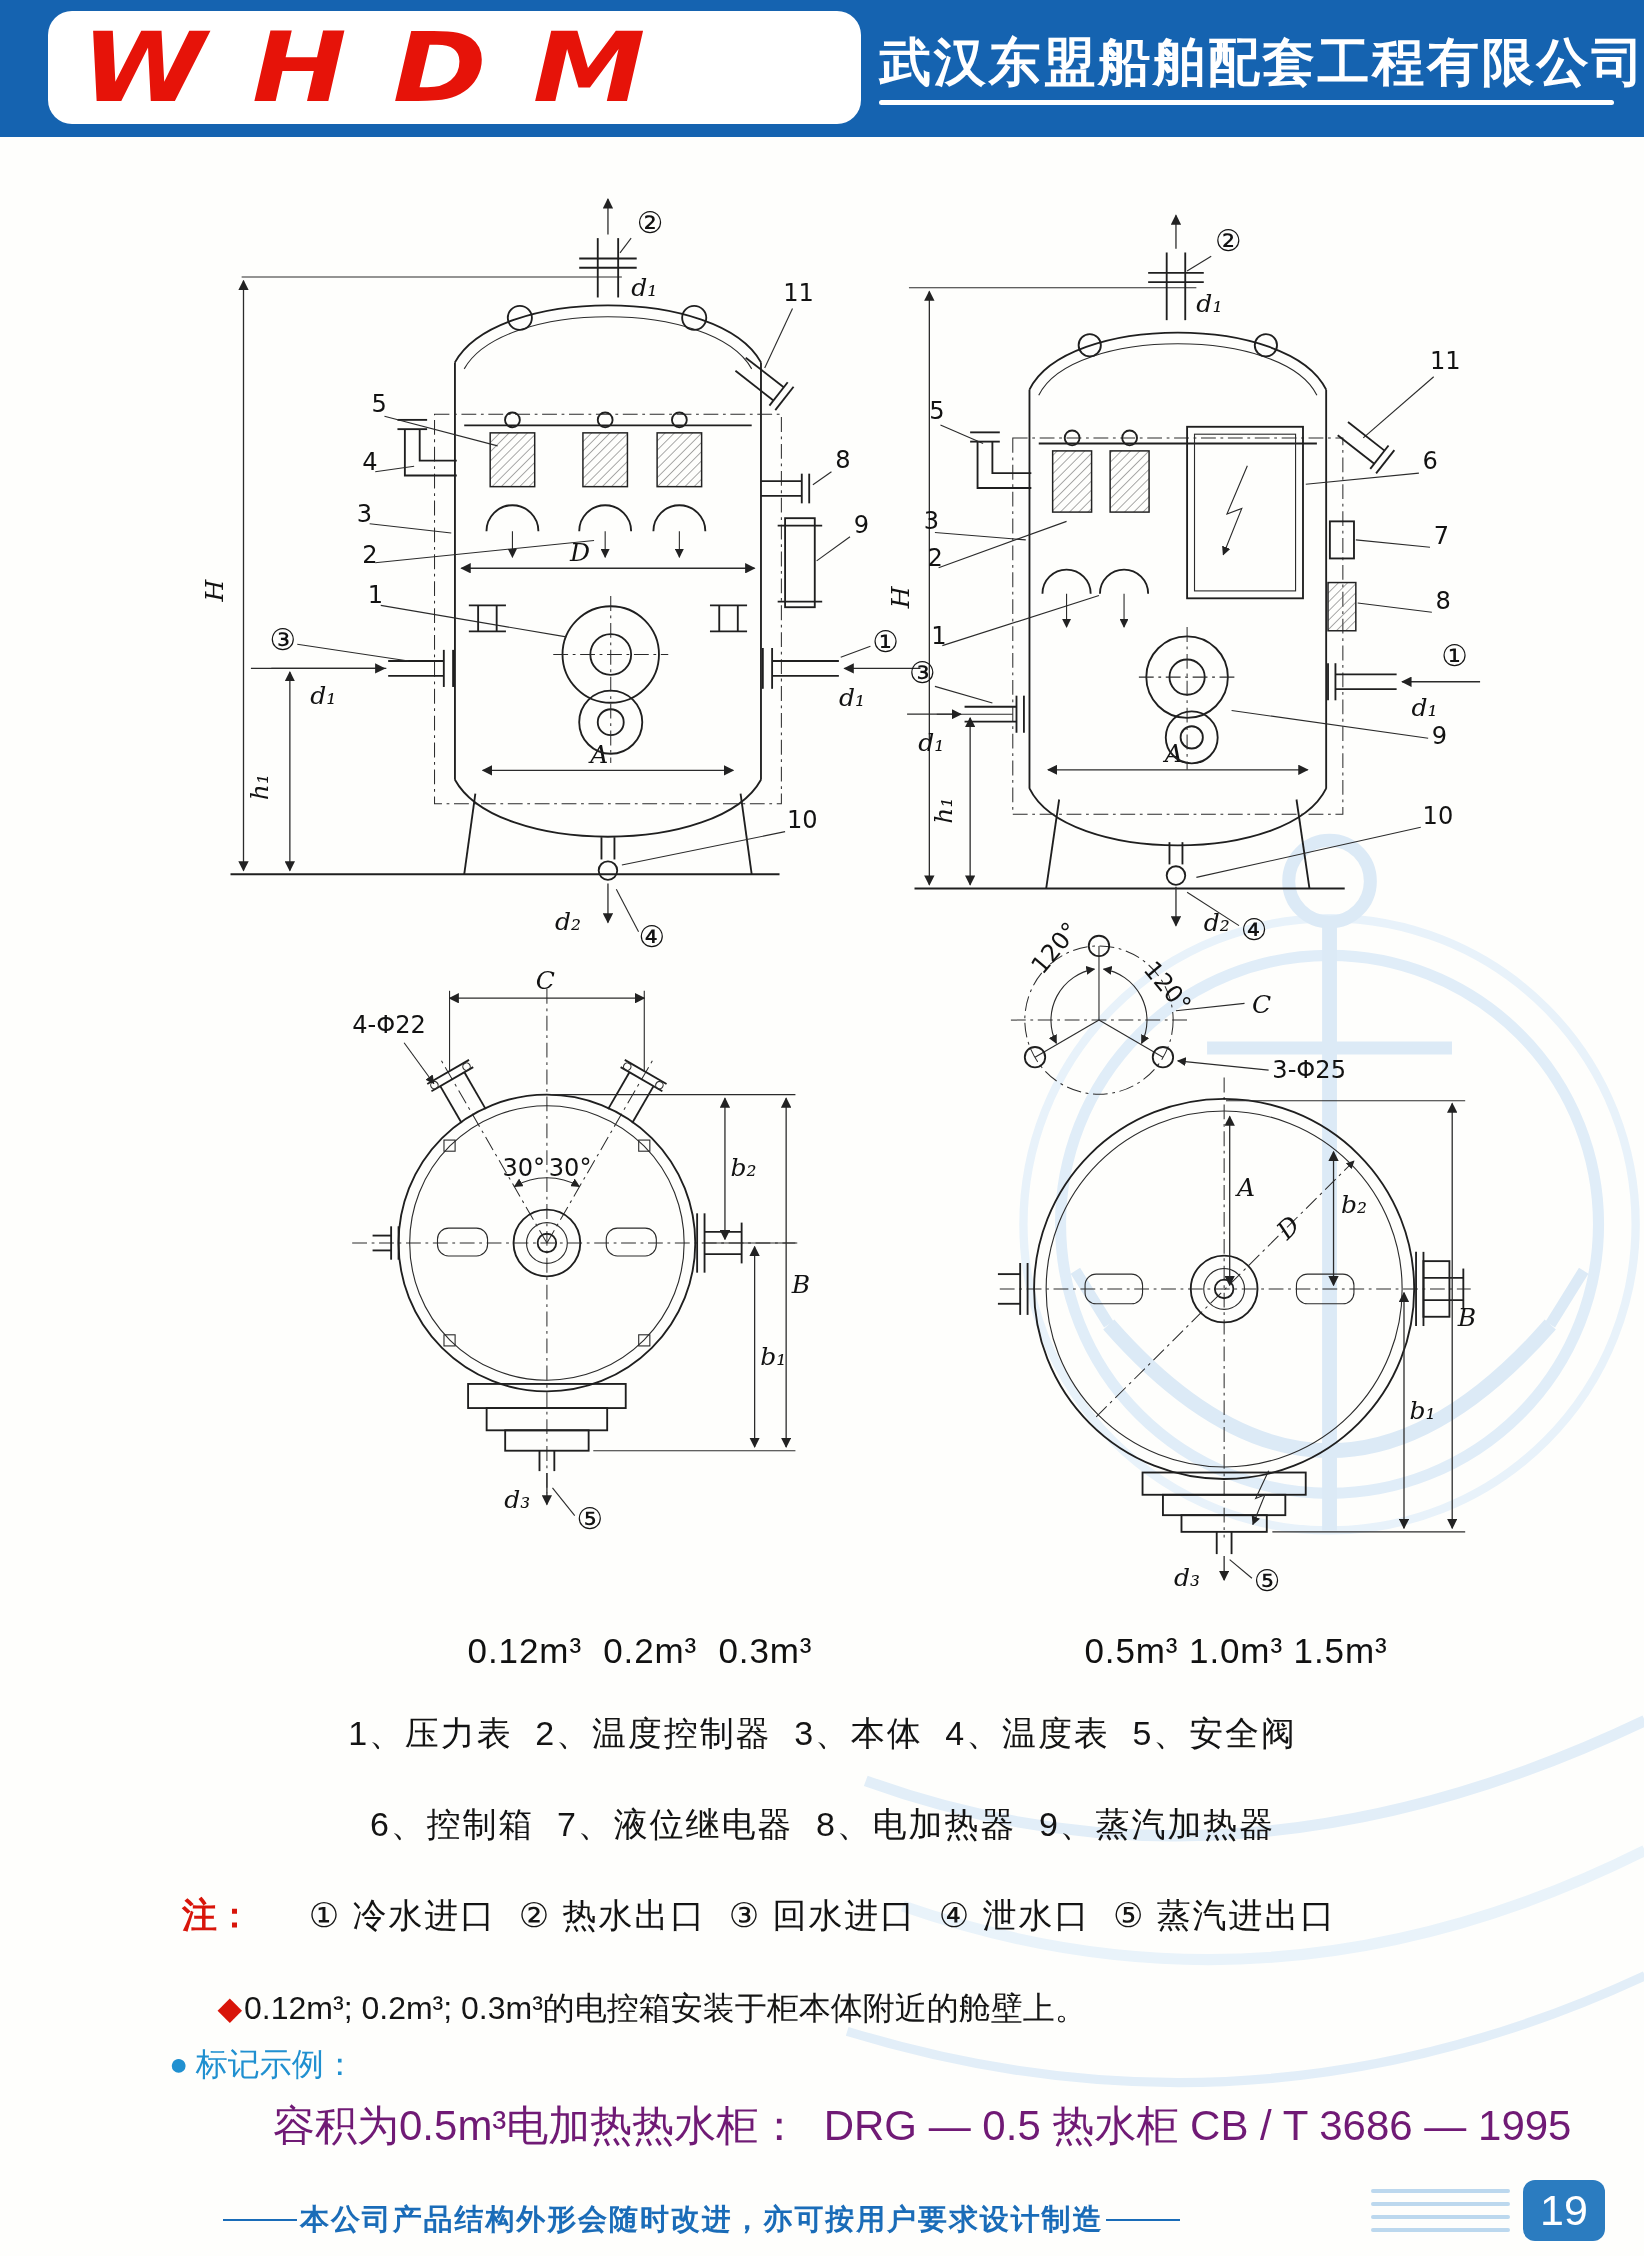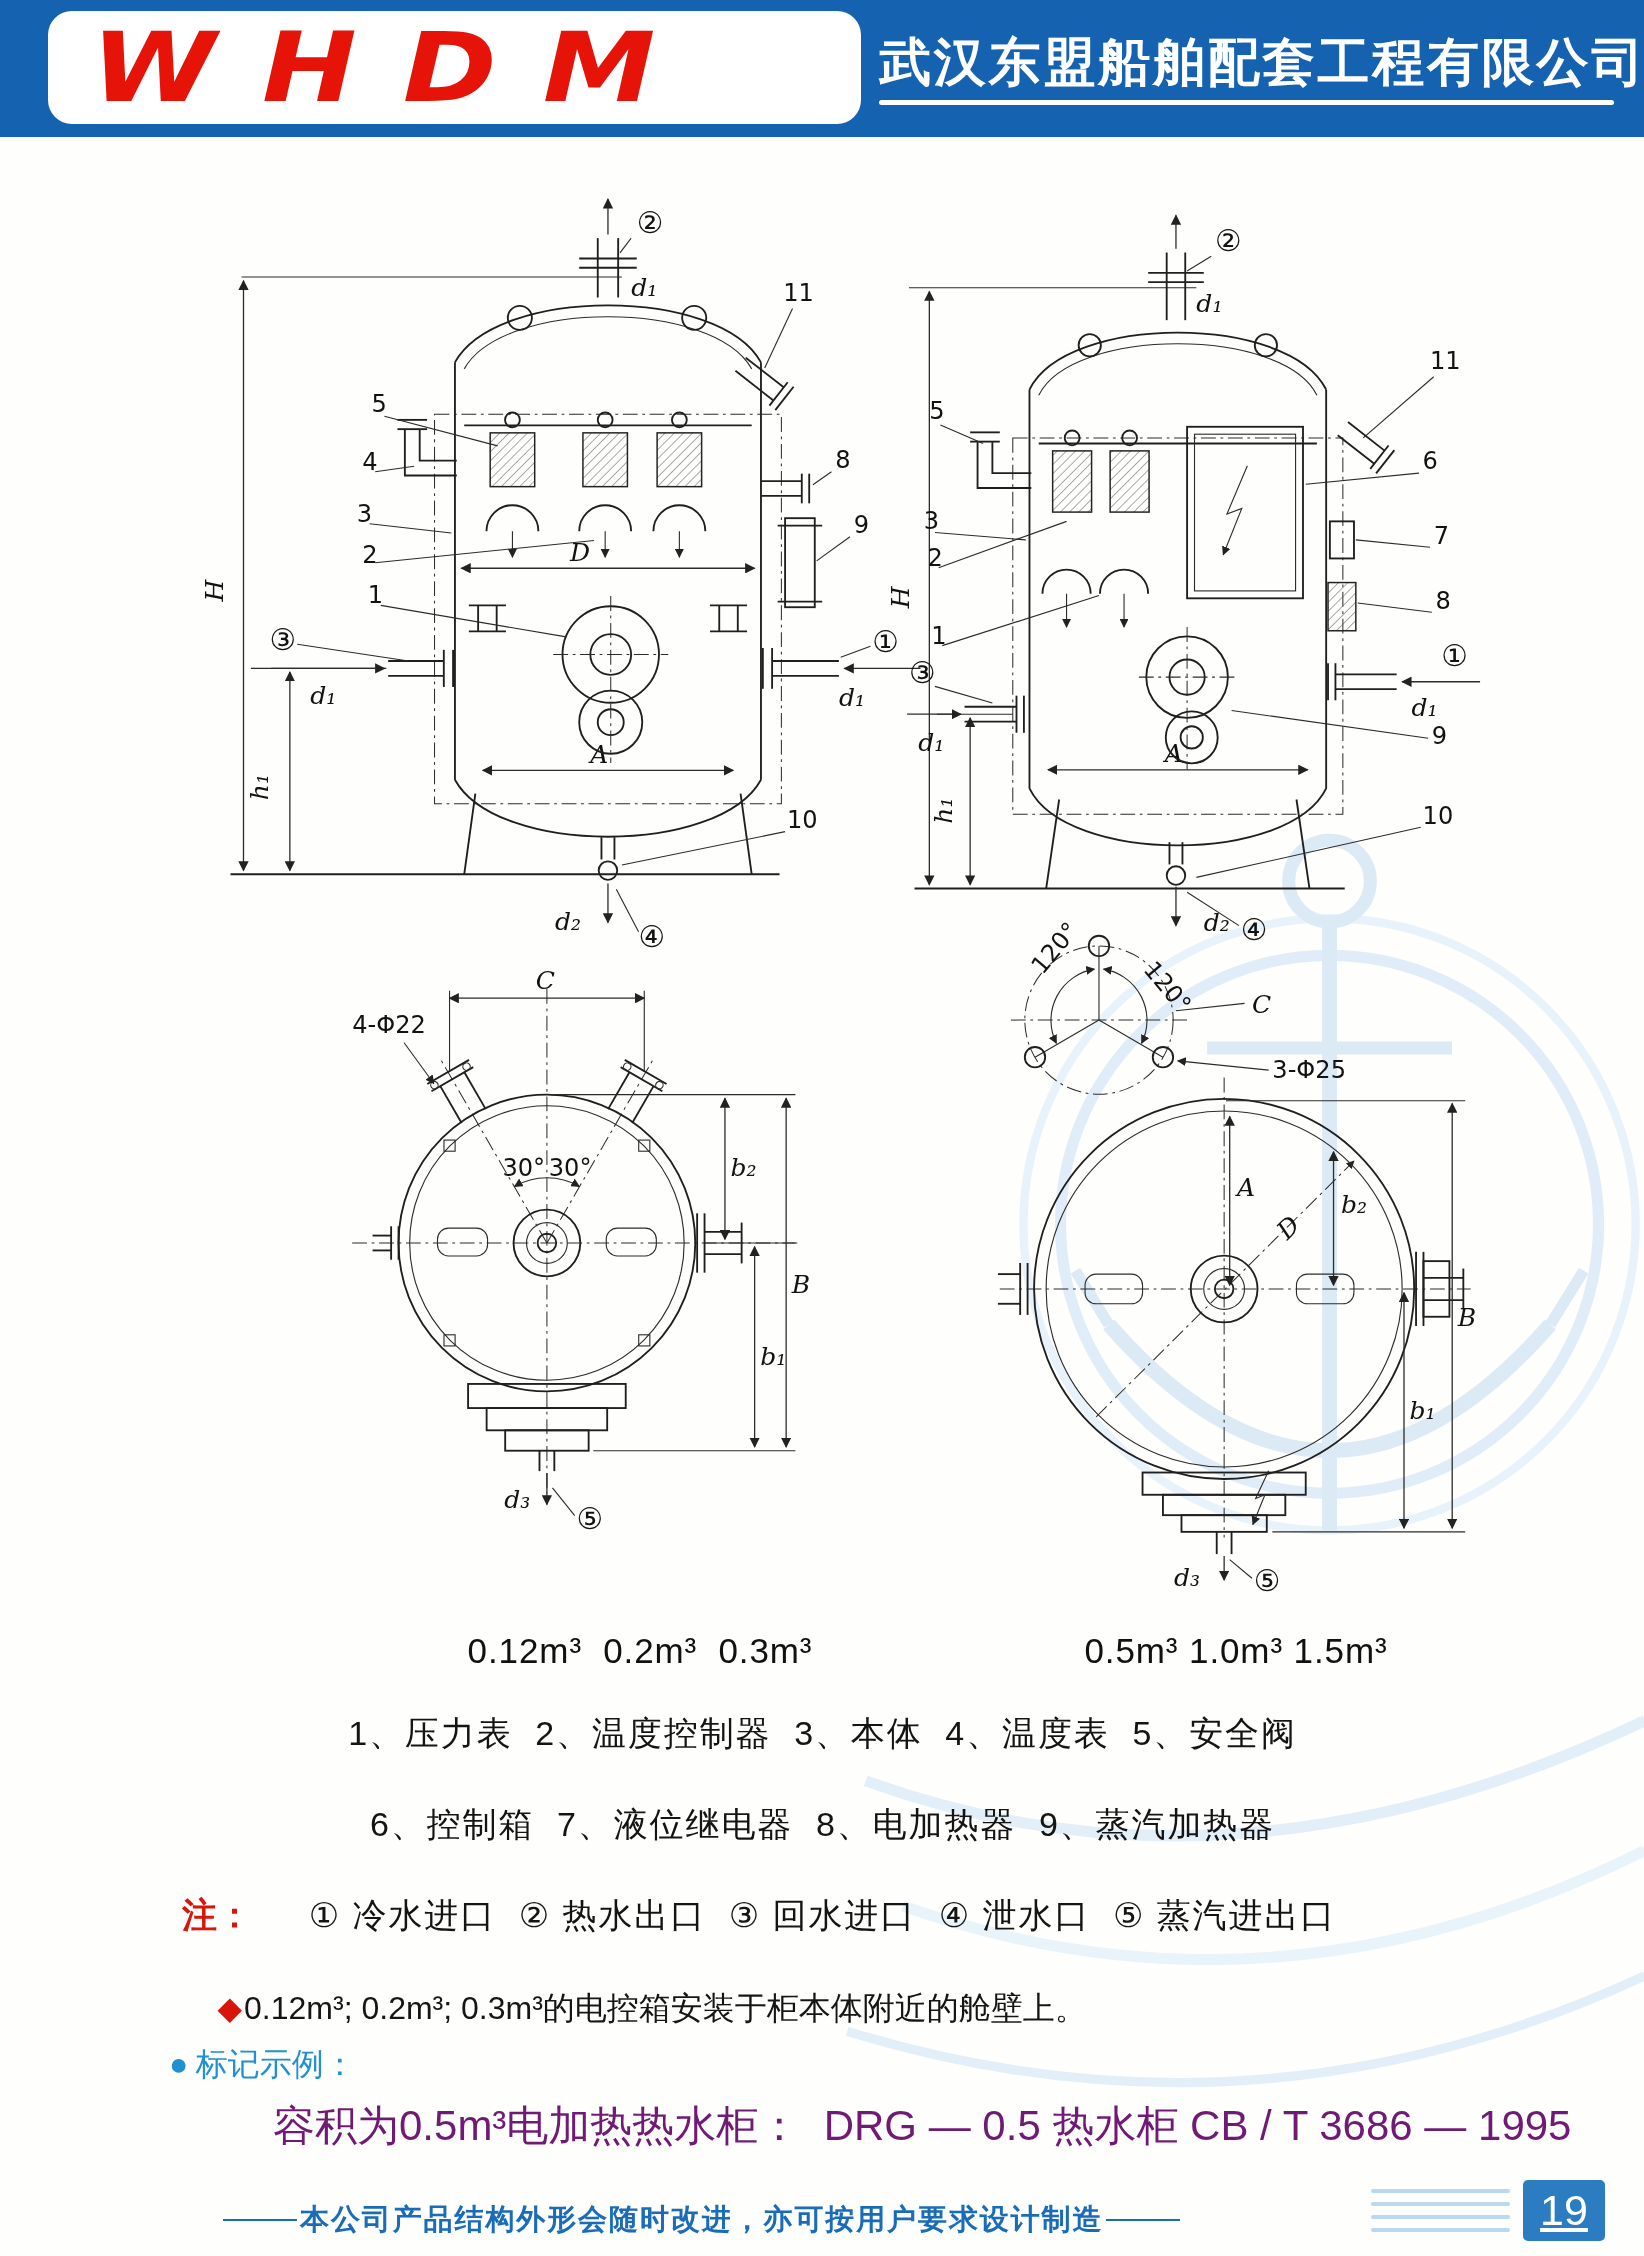--- a/index.html
+++ b/index.html
@@ -3,21 +3,21 @@
 <meta charset="utf-8">
 <style>
   * { margin:0; padding:0; box-sizing:border-box; }
   html,body { background:#ffffff; }
   body { font-family:"Liberation Sans","DejaVu Sans",sans-serif; color:#151515; }
   .page { position:relative; width:1645px; height:2257px; background:#fefefc; overflow:hidden; }
 
   
   .header { position:absolute; left:0; top:0; width:1645px; height:137px; background:#1563b0; z-index:3; }
   .logo-box { position:absolute; left:48px; top:11px; width:813px; height:113px; background:#ffffff; border-radius:24px;
-              display:flex; align-items:center; padding-left:43px; }
+              display:flex; align-items:center; padding-left:33px; }
   .logo-text { font-family:"DejaVu Sans",sans-serif; font-weight:bold; font-style:italic; font-size:96px;
                letter-spacing:39px; color:#e61309; line-height:1; transform:scaleX(1.18); transform-origin:left center; }
   .company-name { position:absolute; left:879px; top:28px; font-size:52px; font-weight:bold; color:#ffffff;
                   letter-spacing:2.8px; white-space:nowrap; }
   .company-underline { position:absolute; left:879px; top:100px; width:735px; height:4.6px; background:#ffffff; border-radius:2.8px; }
 
   
   .watermark { position:absolute; left:810px; top:742px; width:835px; height:1447px; z-index:0; }
 
   
@@ -50,21 +50,21 @@
   .marking-title .dot { margin-right:7.4px; }
   .marking-text { position:absolute; left:273px; top:2098px; font-size:42px; color:#701a75; z-index:2; }
 
   
   .footer-row { position:absolute; left:223px; top:2200px; display:flex; align-items:center; gap:3px; z-index:3; }
   .fdash { width:74px; height:2.8px; background:#1a6cb8; }
   .footer-text { color:#1a6cb8; font-size:29px; font-weight:bold; letter-spacing:1.9px; white-space:nowrap; }
   .stripes { position:absolute; left:1371px; top:2189px; width:139px; z-index:3; }
   .stripe { height:3.7px; background:#bcd8ee; margin-bottom:9.3px; border-radius:1.9px; }
   .page-box { position:absolute; left:1523px; top:2180px; width:82px; height:61px; background:#2b7cc0; color:#fff;
-              display:flex; align-items:center; justify-content:center; font-size:43px; border-radius:5px; z-index:3;text-decoration:underline; }
+              display:flex; align-items:center; justify-content:center; font-size:43px; border-radius:12px; z-index:3; }
 </style>
 </head>
 <body>
 
 <div class="page">
 
   <svg width="0" height="0" style="position:absolute">
     <defs>
       <marker id="arr" viewBox="0 0 10 10" refX="9" refY="5" markerWidth="8" markerHeight="8" orient="auto-start-reverse">
         <path d="M0,0 L10,5 L0,10 z" fill="#222"></path>

